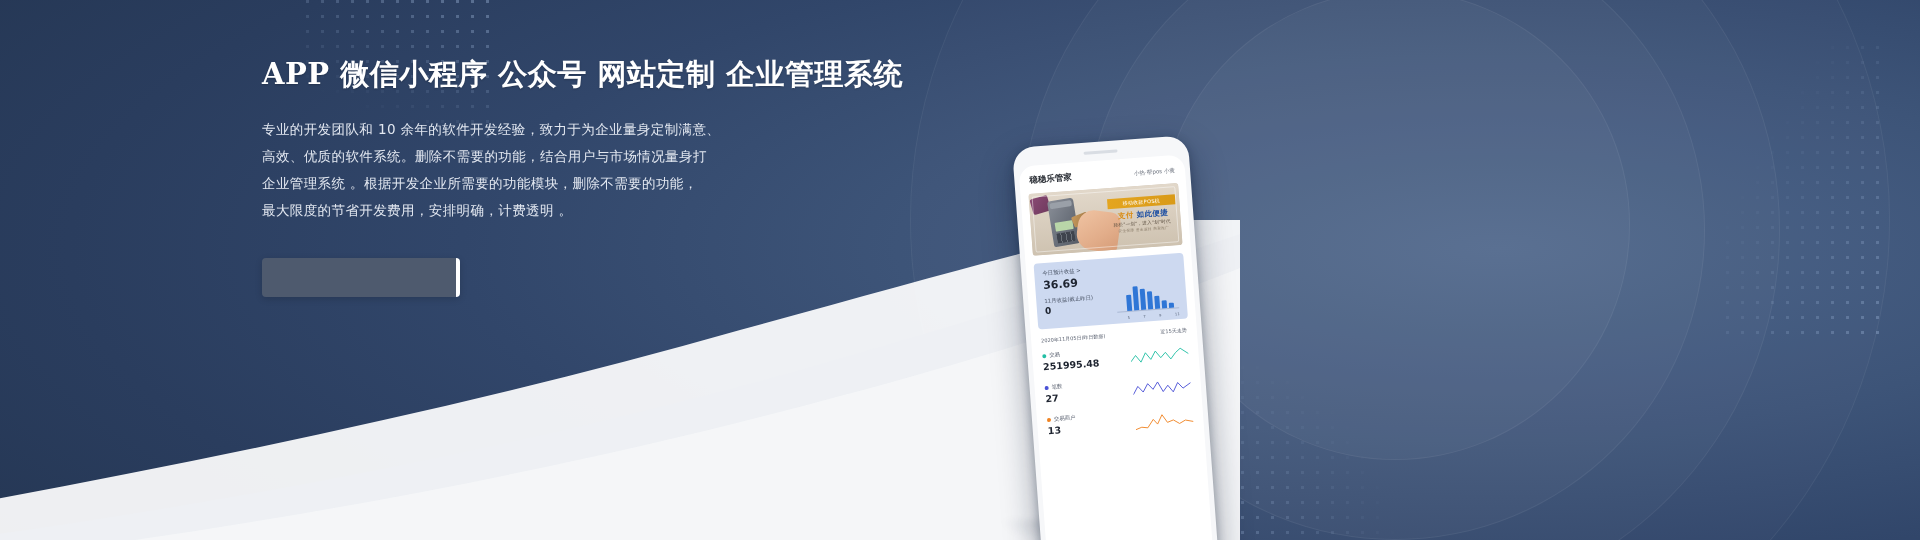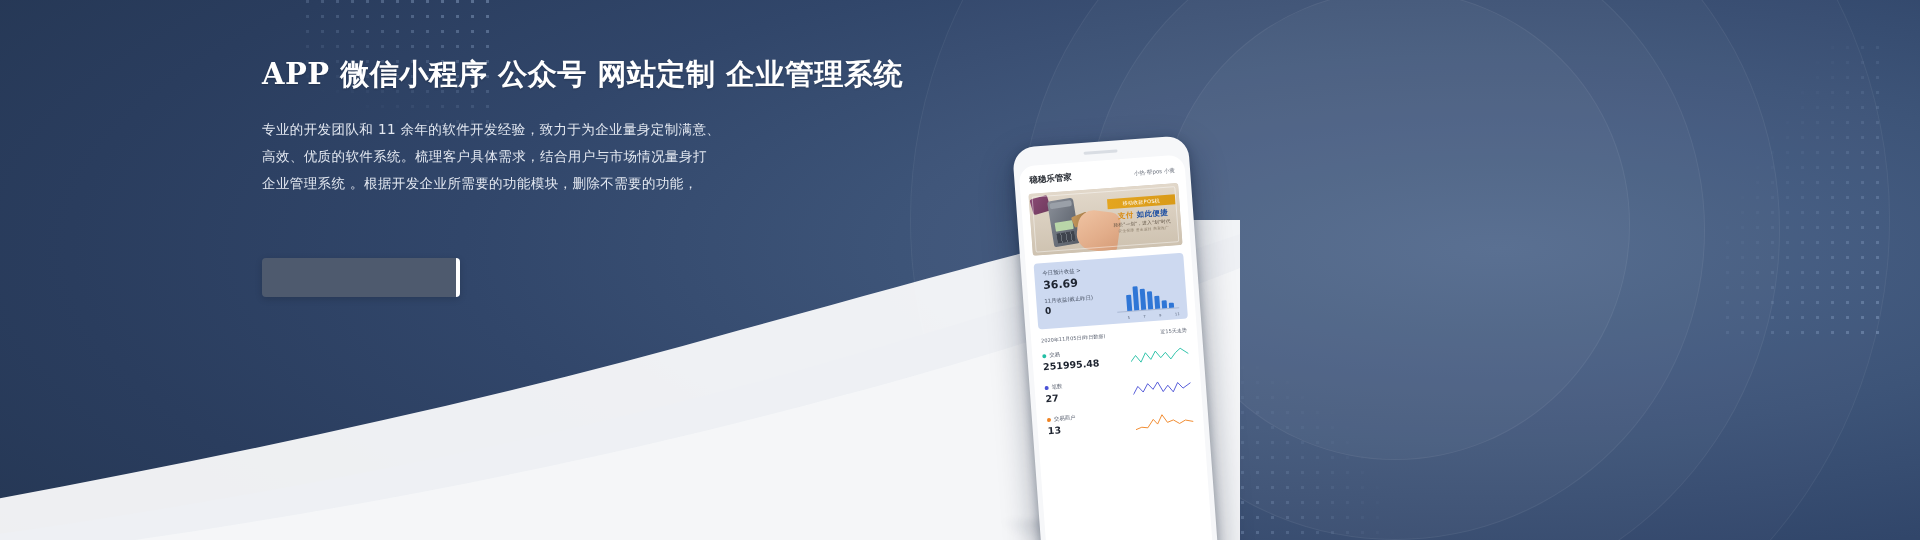--- a/index.html
+++ b/index.html
@@ -280,23 +280,24 @@
     <svg width="1300" height="360" viewBox="0 0 1300 360" xmlns="http://www.w3.org/2000/svg">
       <path d="M-60,360 L-60,300 C220,250 520,190 800,110 C1000,55 1160,10 1300,-20 L1300,360 Z" fill="#ffffff" opacity="0.92"></path>
       <path d="M-60,360 L-60,330 C240,292 560,234 860,150 C1050,96 1200,48 1300,14 L1300,360 Z" fill="#eef0f4"></path>
       <path d="M-60,360 L-60,352 C260,318 600,258 900,176 C1080,128 1220,80 1300,48 L1300,360 Z" fill="#f7f8fa" opacity="0.75"></path>
     </svg>
   </div>
 
   <div class="copy">
     <h1 class="headline">APP  微信小程序  公众号  网站定制  企业管理系统</h1>
     <div class="para">
-      <div class="para-line">专业的开发团队和  11  余年的软件开发经验，致力于为企业量身定制满意、</div>
-      <div class="para-line">高效、优质的软件系统。梳理客户具体需求，结合用户与市场情况量身打</div>
+      <div class="para-line">专业的开发团队和  10  余年的软件开发经验，致力于为企业量身定制满意、</div>
+      <div class="para-line">高效、优质的软件系统。删除不需要的功能，结合用户与市场情况量身打</div>
       <div class="para-line">企业管理系统 。根据开发企业所需要的功能模块，删除不需要的功能，</div>
+      <div class="para-line">最大限度的节省开发费用，安排明确，计费透明 。</div>
     </div>
   </div>
 
   <div class="cta">
     <input class="cta-field" type="text" value="" placeholder="" style="">
     <button class="cta-btn">click</button>
   </div>
 
   <div class="phone-shadow"></div>
   <div class="phone-wrap">

